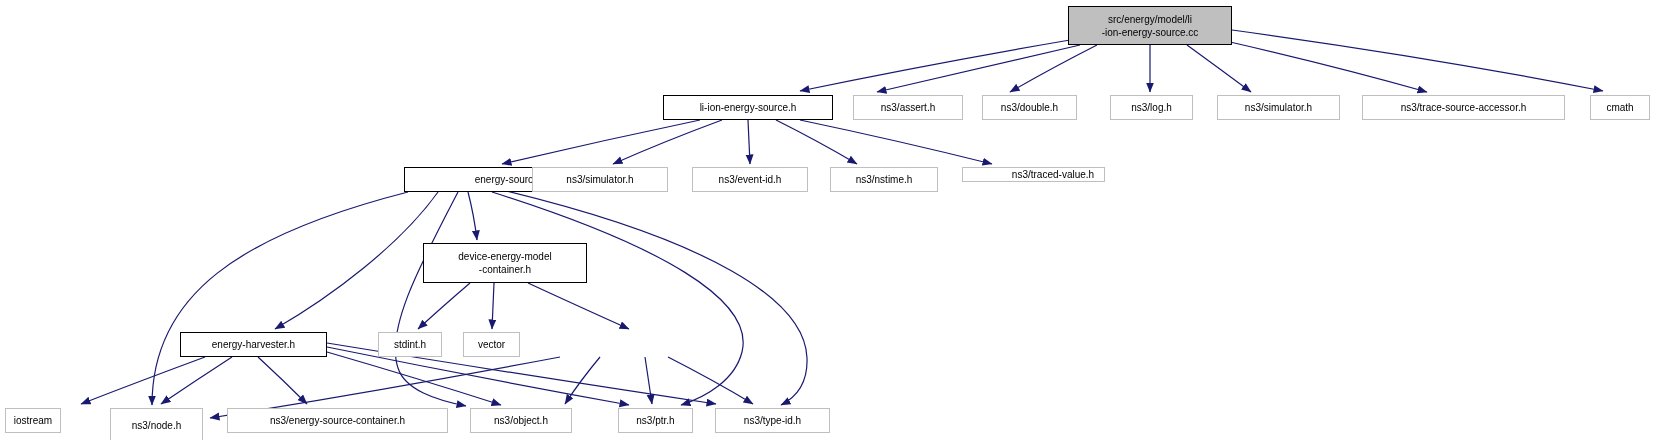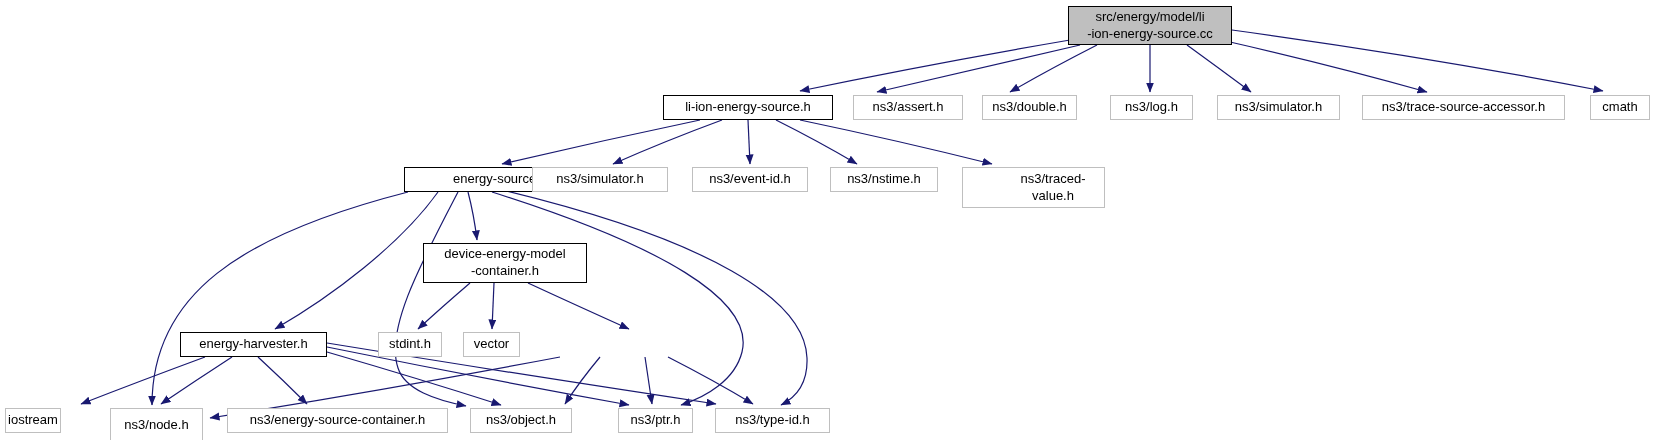--- a/index.html
+++ b/index.html
@@ -5,21 +5,21 @@
   html,body { margin:0; padding:0; background:#ffffff; }
   #canvas {
     position:relative; width:1659px; height:440px;
     font-family:"Liberation Sans", "DejaVu Sans", sans-serif;
     background:#ffffff; overflow:hidden;
   }
   #edges { position:absolute; left:0; top:0; width:1659px; height:440px; }
   .node {
     position:absolute; box-sizing:border-box;
     display:flex; align-items:center; justify-content:center;
-    text-align:center; font-size:13px; line-height:1.3; color:#000000;
+    text-align:center; font-size:10px; line-height:1.3; color:#000000;
     background:#ffffff; border:1px solid #bfbfbf;
     white-space:pre-line; z-index:2;
   }
   .node.internal { border:1.5px solid #000000; }
   .node.focus    { border:1.5px solid #000000; background:#bfbfbf; }
 </style>
 </head>
 <body>
 
 <div id="canvas">
@@ -78,21 +78,21 @@
   <div class="node" style="left:982px;  top:95px; width:95px;  height:25px;"><span>ns3/double.h</span></div>
   <div class="node" style="left:1110px; top:95px; width:83px;  height:25px;"><span>ns3/log.h</span></div>
   <div class="node" style="left:1217px; top:95px; width:123px; height:25px;"><span>ns3/simulator.h</span></div>
   <div class="node" style="left:1362px; top:95px; width:203px; height:25px;"><span>ns3/trace-source-accessor.h</span></div>
   <div class="node" style="left:1590px; top:95px; width:60px;  height:25px;"><span>cmath</span></div>
 
   <div class="node internal" style="left:404px; top:167px; width:144px; height:25px;justify-content:flex-end;"><span>energy-source.h</span></div>
   <div class="node" style="left:532px; top:167px; width:136px; height:25px;"><span>ns3/simulator.h</span></div>
   <div class="node" style="left:692px; top:167px; width:116px; height:25px;"><span>ns3/event-id.h</span></div>
   <div class="node" style="left:830px; top:167px; width:108px; height:25px;"><span>ns3/nstime.h</span></div>
-  <div class="node" style="left:962px; top:167px; width:143px; height:41px;padding-left:39px;"><span>ns3/traced-value.h</span></div>
+  <div class="node" style="left:962px; top:167px; width:143px; height:15px;padding-left:39px;"><span>ns3/traced-value.h</span></div>
 
   <div class="node internal" style="left:423px; top:243px; width:164px; height:40px;"><span>device-energy-model
 -container.h</span></div>
 
   <div class="node internal" style="left:180px; top:332px; width:147px; height:25px;"><span>energy-harvester.h</span></div>
   <div class="node" style="left:378px; top:332px; width:64px; height:25px;"><span>stdint.h</span></div>
   <div class="node" style="left:463px; top:332px; width:57px; height:25px;"><span>vector</span></div>
 
   <div class="node" style="left:5px;   top:408px; width:56px;  height:25px;"><span>iostream</span></div>
   <div class="node" style="left:110px; top:408px; width:93px;  height:34px;"><span>ns3/node.h</span></div>

